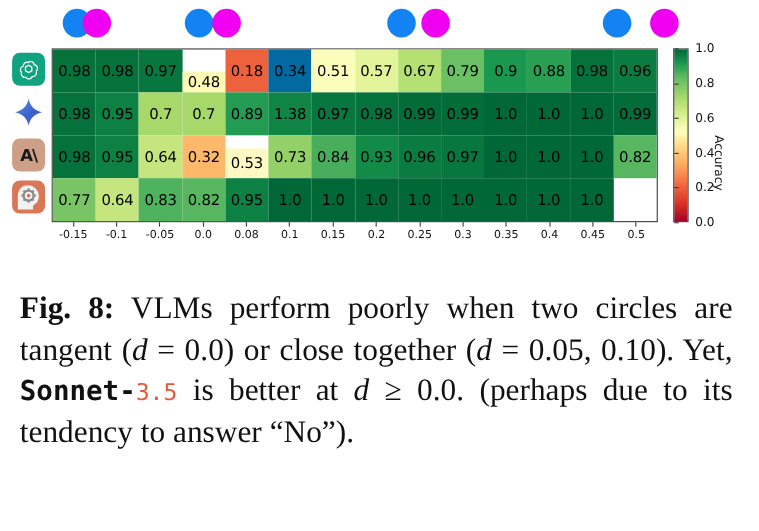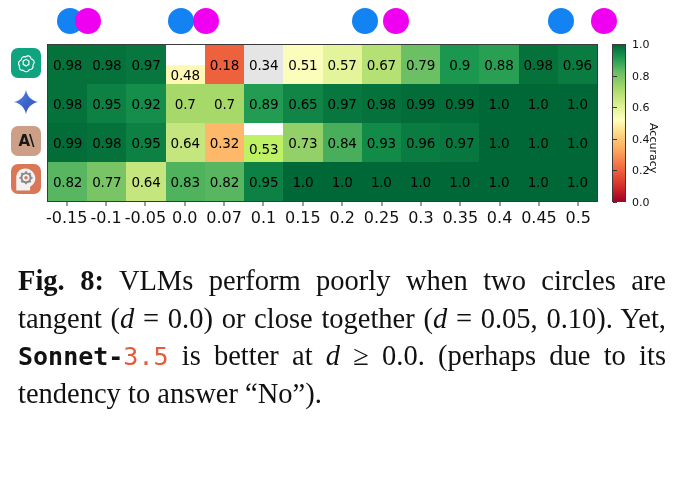--- a/index.html
+++ b/index.html
@@ -110,21 +110,21 @@
     position: absolute;
     top: 0;
     width: 1px;
     height: 4px;
     background: #3a3a3a;
     transform: translateX(-0.5px);
   }
   .xtick-label {
     position: absolute;
     top: 6px;
-    font-size: 16px;
+    font-size: 10px;
     color: #111;
     font-family: "DejaVu Sans", sans-serif;
     transform: translateX(-50%);
     white-space: nowrap;
   }
 
   
   #colorbar {
     position: absolute;
     left: 612px;
@@ -183,21 +183,21 @@
     font-family: "Liberation Serif", serif;
     font-size: 28.5px;
     line-height: 1.32;
     color: #111;
     text-align: justify;
     text-justify: inter-word;
   }
   #caption .fignum { font-weight: bold; margin-top: 16px; }
   #caption .mathit { font-style: italic; font-family: "Liberation Serif", serif; }
   #caption .mono { font-family: "DejaVu Sans Mono", monospace; font-size: 25px; font-weight: bold; }
-  #caption .ver { font-family: "DejaVu Sans Mono", monospace; font-size: 25px; color: #e8593a; }
+  #caption .ver { font-family: "DejaVu Sans Mono", monospace; font-size: 21px; color: #e8593a; }
 </style>
 </head>
 <body>
 
 <div id="figure">
 
   <div id="circle-row">
       <div class="circle-pair" style="left: 57px; width: 44px;">
         <div class="circle blue" style="left: 0px; background: rgb(19, 131, 244);"></div>
         <div class="circle magenta" style="left: 18px; background: rgb(240, 0, 240);"></div>
@@ -265,49 +265,48 @@
     </div>
   </div>
 
   <div id="heat-wrap">
     <div id="heat-grid">
         <div class="cell" style="background: rgb(5, 114, 60);">0.98</div>
         <div class="cell" style="background: rgb(5, 114, 60);">0.98</div>
         <div class="cell" style="background: rgb(8, 118, 63);">0.97</div>
         <div class="cell" style="background: rgb(255, 249, 181); margin-top: 20px;">0.48</div>
         <div class="cell" style="background: rgb(238, 97, 61);">0.18</div>
-        <div class="cell" style="background: #e5e5e5;">0.34</div>
+        <div class="cell" style="background: #0369a1;">0.34</div>
         <div class="cell" style="background: rgb(251, 253, 186);">0.51</div>
         <div class="cell" style="background: rgb(228, 244, 155);">0.57</div>
         <div class="cell" style="background: rgb(181, 224, 116);">0.67</div>
         <div class="cell" style="background: rgb(108, 192, 100);">0.79</div>
         <div class="cell" style="background: rgb(26, 152, 80);">0.9</div>
         <div class="cell" style="background: rgb(41, 159, 84);">0.88</div>
         <div class="cell" style="background: rgb(5, 114, 60);">0.98</div>
         <div class="cell" style="background: rgb(10, 123, 65);">0.96</div>
         <div class="cell" style="background: rgb(5, 114, 60);">0.98</div>
         <div class="cell" style="background: rgb(13, 128, 68);">0.95</div>
-        <div class="cell" style="background: rgb(21, 142, 75);">0.92</div>
         <div class="cell" style="background: rgb(166, 217, 106);">0.7</div>
         <div class="cell" style="background: rgb(166, 217, 106);">0.7</div>
         <div class="cell" style="background: rgb(34, 156, 82);">0.89</div>
-        <div class="cell" style="background: rgb(16, 133, 70);">0.65</div>
+        <div class="cell" style="background: rgb(16, 133, 70);">1.38</div>
         <div class="cell" style="background: rgb(8, 118, 63);">0.97</div>
         <div class="cell" style="background: rgb(5, 114, 60);">0.98</div>
         <div class="cell" style="background: rgb(3, 109, 58);">0.99</div>
         <div class="cell" style="background: rgb(3, 109, 58);">0.99</div>
         <div class="cell" style="background: rgb(0, 104, 55);">1.0</div>
         <div class="cell" style="background: rgb(0, 104, 55);">1.0</div>
         <div class="cell" style="background: rgb(0, 104, 55);">1.0</div>
         <div class="cell" style="background: rgb(3, 109, 58);">0.99</div>
         <div class="cell" style="background: rgb(5, 114, 60);">0.98</div>
         <div class="cell" style="background: rgb(13, 128, 68);">0.95</div>
         <div class="cell" style="background: rgb(197, 230, 126);">0.64</div>
         <div class="cell" style="background: rgb(253, 184, 105);">0.32</div>
-        <div class="cell" style="background: #bef264; margin-top: 12px;">0.53</div>
+        <div class="cell" style="background: #fef9c3; margin-top: 12px;">0.53</div>
         <div class="cell" style="background: rgb(147, 209, 104);">0.73</div>
         <div class="cell" style="background: rgb(72, 174, 91);">0.84</div>
         <div class="cell" style="background: rgb(18, 138, 72);">0.93</div>
         <div class="cell" style="background: rgb(10, 123, 65);">0.96</div>
         <div class="cell" style="background: rgb(8, 118, 63);">0.97</div>
         <div class="cell" style="background: rgb(0, 104, 55);">1.0</div>
         <div class="cell" style="background: rgb(0, 104, 55);">1.0</div>
         <div class="cell" style="background: rgb(0, 104, 55);">1.0</div>
         <div class="cell" style="background: rgb(87, 182, 95);">0.82</div>
         <div class="cell" style="background: rgb(121, 197, 101);">0.77</div>
@@ -329,21 +328,21 @@
   <div id="xaxis">
       <div class="xtick-mark" style="left: 19.6786px;"></div>
       <div class="xtick-label" style="left: 19.6786px;">-0.15</div>
       <div class="xtick-mark" style="left: 59.0357px;"></div>
       <div class="xtick-label" style="left: 59.0357px;">-0.1</div>
       <div class="xtick-mark" style="left: 98.3929px;"></div>
       <div class="xtick-label" style="left: 98.3929px; text-align: center;">-0.05</div>
       <div class="xtick-mark" style="left: 137.75px;"></div>
       <div class="xtick-label" style="left: 137.75px;">0.0</div>
       <div class="xtick-mark" style="left: 177.107px;"></div>
-      <div class="xtick-label" style="left: 177.107px;">0.07</div>
+      <div class="xtick-label" style="left: 177.107px;">0.08</div>
       <div class="xtick-mark" style="left: 216.464px;"></div>
       <div class="xtick-label" style="left: 216.464px;">0.1</div>
       <div class="xtick-mark" style="left: 255.821px;"></div>
       <div class="xtick-label" style="left: 255.821px;">0.15</div>
       <div class="xtick-mark" style="left: 295.179px;"></div>
       <div class="xtick-label" style="left: 295.179px;">0.2</div>
       <div class="xtick-mark" style="left: 334.536px;"></div>
       <div class="xtick-label" style="left: 334.536px;">0.25</div>
       <div class="xtick-mark" style="left: 373.893px;"></div>
       <div class="xtick-label" style="left: 373.893px;">0.3</div>

